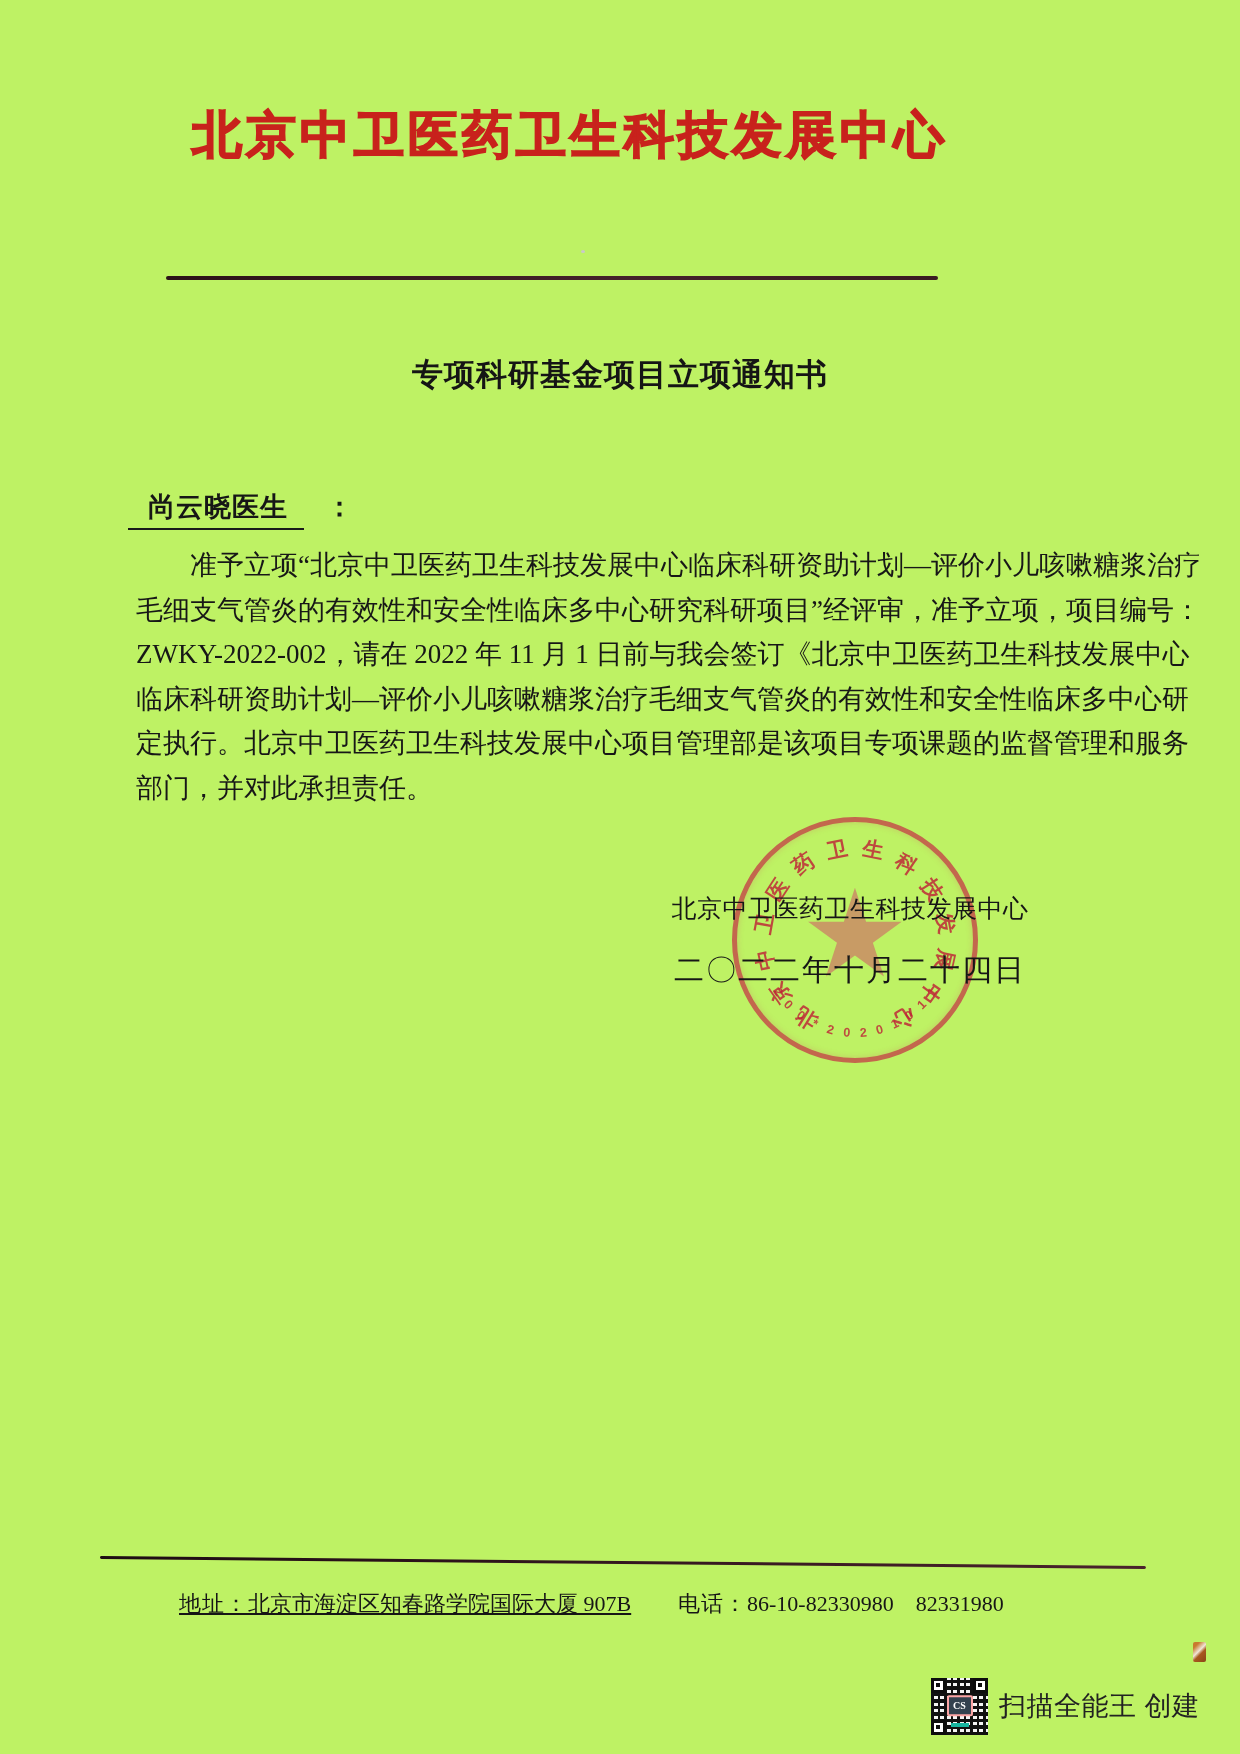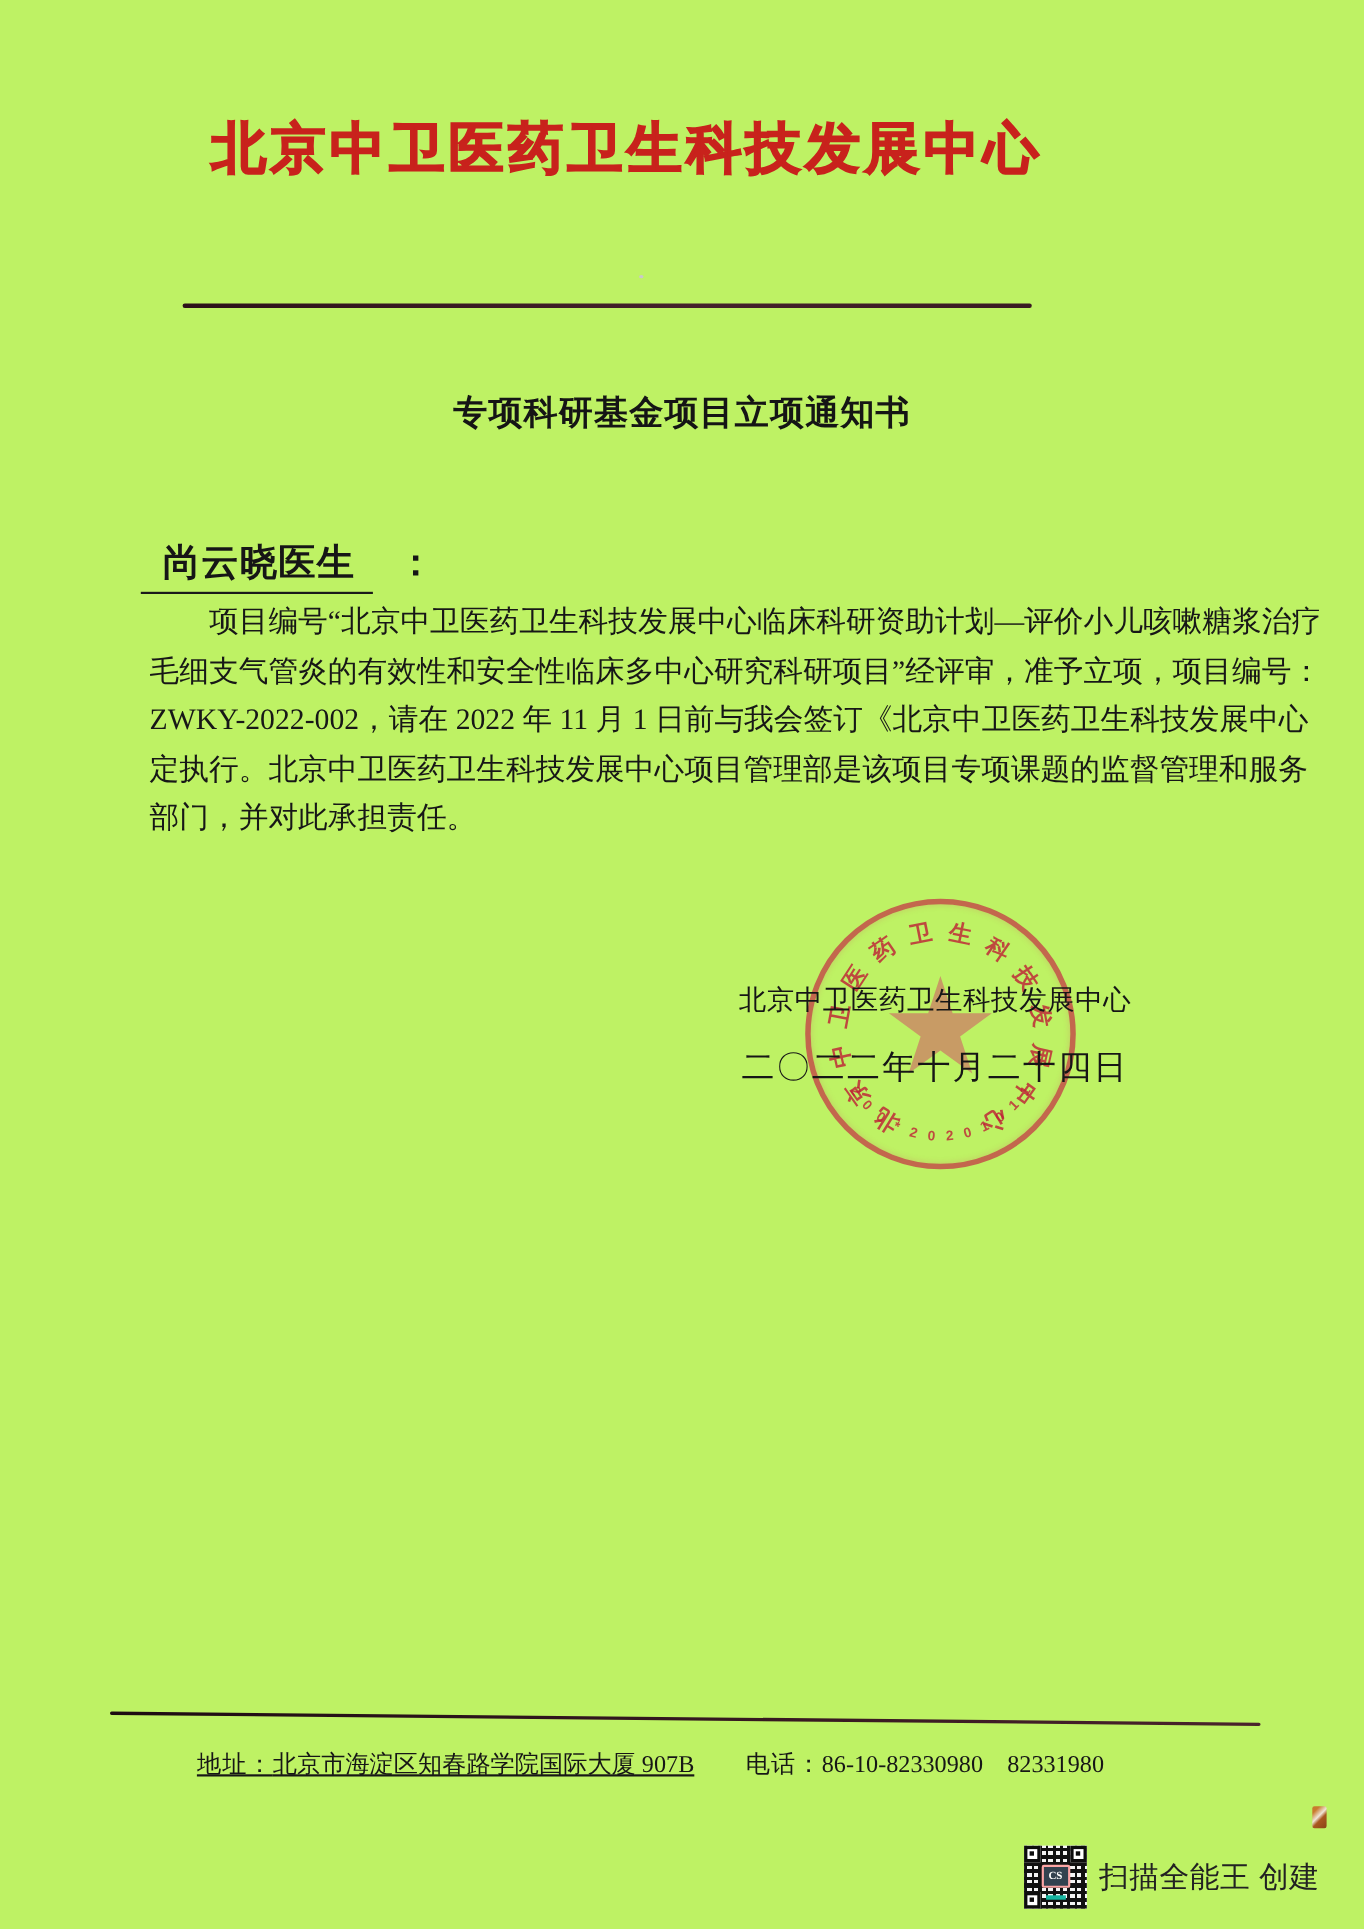--- a/index.html
+++ b/index.html
@@ -18,21 +18,21 @@
     position:absolute; left:166px; top:276px; width:772px; height:3.5px;
     background:linear-gradient(to right,#2c1218,#45222b 60%,#3a1b22);
     border-radius:2px;
   }
   
   .doc-title{position:absolute; left:0; top:348px; width:1240px; text-align:center;}
   .doc-title .t-line{
     font-weight:bold; font-size:31px; letter-spacing:1px; line-height:54px; color:#151515;
   }
   
-  .salutation{position:absolute; left:128px; top:489px; font-size:34px; font-weight:bold; color:#161616;}
+  .salutation{position:absolute; left:128px; top:489px; font-size:27px; font-weight:bold; color:#161616;}
   .recipient{
     display:inline-block; border-bottom:2.5px solid #1a1a1a;
     padding:0 16px 3px 20px; letter-spacing:1px;
   }
   .salutation .colon{margin-left:22px; font-weight:bold;}
   
   .letter-body{position:absolute; left:136px; top:543px; width:982px; font-size:27px; color:#171717;}
   .b-line{height:44.5px; line-height:44.5px; white-space:nowrap; text-align:justify;}
   .b-line.just{text-align-last:justify;}
   .b-line.indent{text-indent:54px;}
@@ -109,23 +109,24 @@
 
   <div class="doc-title">
     <div class="t-line">专项科研基金项目立项通知书</div>
   </div>
 
   <div class="salutation">
     <span class="recipient">尚云晓医生</span><span class="colon">：</span>
   </div>
 
   <div class="letter-body">
-    <div class="b-line just indent">项目编号“北京中卫医药卫生科技发展中心临床科研资助计划—评价小儿咳嗽糖浆治疗</div>
+    <div class="b-line just indent">准予立项“北京中卫医药卫生科技发展中心临床科研资助计划—评价小儿咳嗽糖浆治疗</div>
     <div class="b-line just">毛细支气管炎的有效性和安全性临床多中心研究科研项目”经评审，准予立项，项目编号：</div>
     <div class="b-line just">ZWKY-2022-002，请在 2022 年 11 月 1 日前与我会签订《北京中卫医药卫生科技发展中心</div>
+    <div class="b-line just">临床科研资助计划—评价小儿咳嗽糖浆治疗毛细支气管炎的有效性和安全性临床多中心研</div>
     <div class="b-line just">定执行。北京中卫医药卫生科技发展中心项目管理部是该项目专项课题的监督管理和服务</div>
     <div class="b-line">部门，并对此承担责任。</div>
   </div>
 
   <div class="stamp">
     <span class="stamp-star">★</span>
     <span id="ring-container"><span class="stamp-ch" style="transform: rotate(-148deg) translateY(-92px);">北</span><span class="stamp-ch" style="transform: rotate(-125.231deg) translateY(-92px);">京</span><span class="stamp-ch" style="transform: rotate(-102.462deg) translateY(-92px);">中</span><span class="stamp-ch" style="transform: rotate(-79.6923deg) translateY(-92px);">卫</span><span class="stamp-ch" style="transform: rotate(-56.9231deg) translateY(-92px);">医</span><span class="stamp-ch" style="transform: rotate(-34.1538deg) translateY(-92px);">药</span><span class="stamp-ch" style="transform: rotate(-11.3846deg) translateY(-92px);">卫</span><span class="stamp-ch" style="transform: rotate(11.3846deg) translateY(-92px);">生</span><span class="stamp-ch" style="transform: rotate(34.1538deg) translateY(-92px);">科</span><span class="stamp-ch" style="transform: rotate(56.9231deg) translateY(-92px);">技</span><span class="stamp-ch" style="transform: rotate(79.6923deg) translateY(-92px);">发</span><span class="stamp-ch" style="transform: rotate(102.462deg) translateY(-92px);">展</span><span class="stamp-ch" style="transform: rotate(125.231deg) translateY(-92px);">中</span><span class="stamp-ch" style="transform: rotate(148deg) translateY(-92px);">心</span></span>
     <span id="code-container"><span class="stamp-num" style="transform: rotate(-56deg) translateY(93px);">1</span><span class="stamp-num" style="transform: rotate(-45.8182deg) translateY(93px);">1</span><span class="stamp-num" style="transform: rotate(-35.6364deg) translateY(93px);">0</span><span class="stamp-num" style="transform: rotate(-25.4545deg) translateY(93px);">1</span><span class="stamp-num" style="transform: rotate(-15.2727deg) translateY(93px);">0</span><span class="stamp-num" style="transform: rotate(-5.09091deg) translateY(93px);">2</span><span class="stamp-num" style="transform: rotate(5.09091deg) translateY(93px);">0</span><span class="stamp-num" style="transform: rotate(15.2727deg) translateY(93px);">2</span><span class="stamp-num" style="transform: rotate(25.4545deg) translateY(93px);">*</span><span class="stamp-num" style="transform: rotate(35.6364deg) translateY(93px);">0</span><span class="stamp-num" style="transform: rotate(45.8182deg) translateY(93px);">0</span><span class="stamp-num" style="transform: rotate(56deg) translateY(93px);">2</span></span>
   </div>
 

